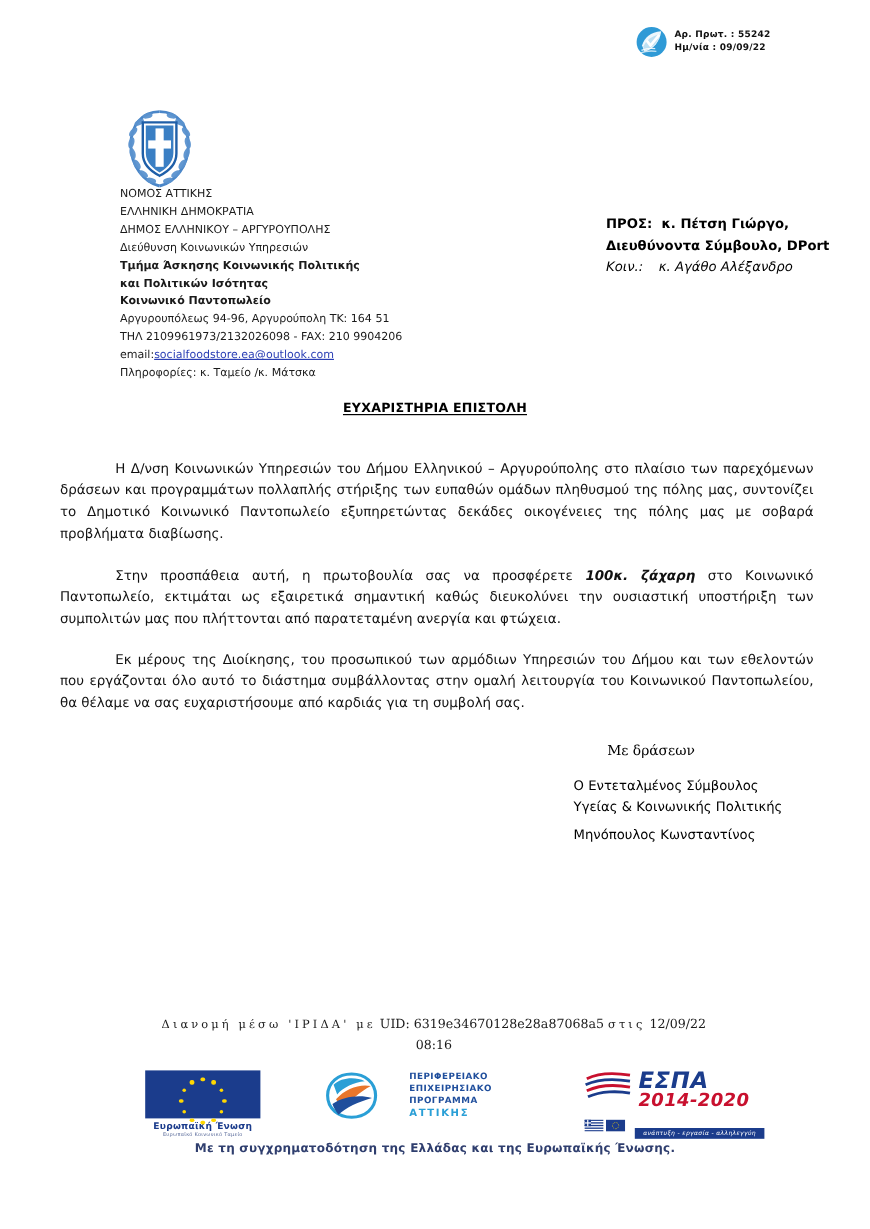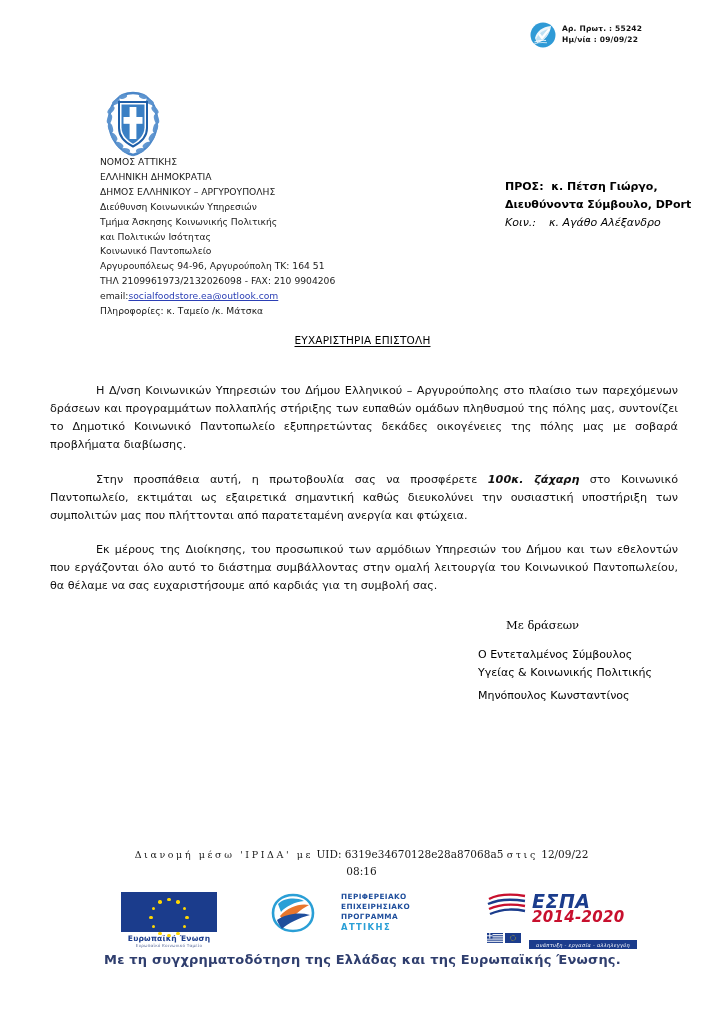--- a/index.html
+++ b/index.html
@@ -55,21 +55,21 @@
   
   .sender {
     position: absolute;
     left: 100px;
     top: 155px;
     font-size: 9.2px;
     line-height: 1.62;
     color: #1a1a1a;
     white-space: nowrap;
   }
-  .sender .b { font-weight: normal; }
+  .sender .b { font-weight: bold; }
   .sender .email-line { }
   .sender a.email {
     color: #2b3fb5;
   }
 
   
   .recipient {
     position: absolute;
     left: 505px;
     top: 178px;
@@ -83,21 +83,21 @@
   .recipient .cc-lbl { display: inline-block; min-width: 44px; }
 
   
   .doc-title {
     position: absolute;
     left: 0;
     top: 334px;
     width: 725px;
     text-align: center;
     font-size: 10.5px;
-    font-weight: normal;
+    font-weight: bold;
     letter-spacing: 0.2px;
   }
   .doc-title span {
     text-decoration: underline;
     text-underline-offset: 2px;
   }
 
   
   .body-text {
     position: absolute;
@@ -229,21 +229,21 @@
     letter-spacing: .3px;
     width: 108px;
     margin-left: 42px;
   }
   .logos-caption {
     position: absolute;
     left: 0;
     top: 952px;
     width: 725px;
     text-align: center;
-    font-size: 13px;
+    font-size: 10px;
     font-weight: bold;
     color: #2f3e6e;
     letter-spacing: .2px;
   }
 </style>
 </head>
 <body>
 
 <div class="page">
 

